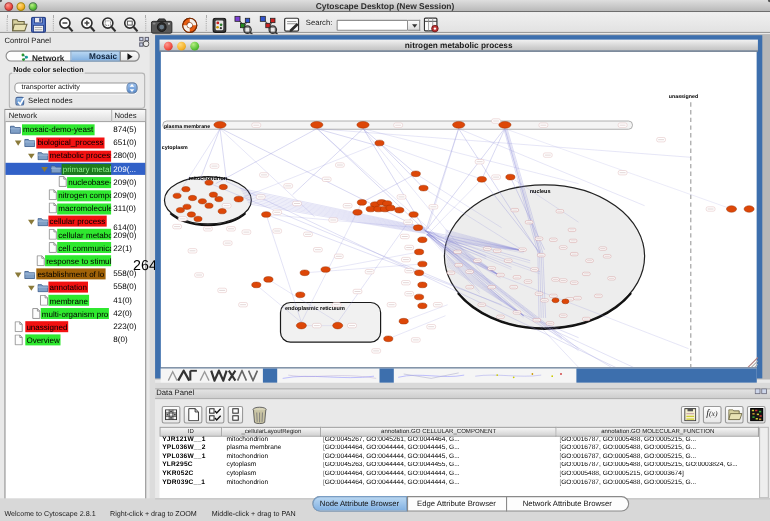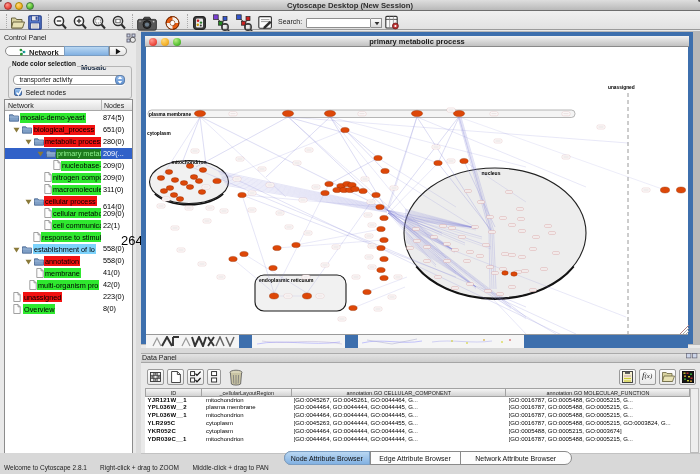--- a/index.html
+++ b/index.html
@@ -131,21 +131,21 @@
 <svg style="position:absolute;left:115px;top:47.5px" width="6" height="7" viewBox="0 0 7 8">
     <path d="M1 0.5 L6.5 4 L1 7.5 Z" fill="#111"></path>
   </svg>
 <svg style="position:absolute;left:19px;top:47.5px" width="7" height="8" viewBox="0 0 9 10">
 <circle cx="2.4" cy="2.4" r="1.7" fill="#2a9a2a"></circle>
     <circle cx="6.6" cy="5" r="1.7" fill="#2aa"></circle>
 <circle cx="3" cy="7.8" r="1.7" fill="#2a9a2a"></circle>
     <path d="M2.4 2.4 L6.6 5 L3 7.8" stroke="#177" stroke-width="0.8" fill="none"></path>
   </svg>
 <div style="position:absolute;left:29px;top:47.5px;white-space:nowrap;font-size:7.5px;font-weight:bold;color:#222;">Network</div>
-<div style="position:absolute;left:81px;top:63px;white-space:nowrap;font-size:7.5px;font-weight:bold;color:#10233c;">Mosaic</div>
+<div style="position:absolute;left:81px;top:47px;white-space:nowrap;font-size:7.5px;font-weight:bold;color:#10233c;">Mosaic</div>
 <div style="position:absolute;left:7.5px;top:65.5px;width:124.5px;height:33px;border:1px solid #b5b5b5;border-radius:3px;"></div>
 <div style="position:absolute;left:10.5px;top:60px;white-space:nowrap;font-size:6.5px;font-weight:bold;color:#111;background:#e9e9e9;padding:0 1.5px;">Node color selection</div>
 <div style="position:absolute;left:12.5px;top:74.5px;width:112px;height:10px;background:#fff;border:1px solid #9a9a9a;border-radius:4px;box-shadow:0 1px 0 #fff;"></div>
 <div style="position:absolute;left:114.5px;top:74.5px;width:10px;height:10px;background:linear-gradient(#9cc0ec,#5c8fd0);border:1px solid #5c80b0;border-radius:4px;"></div>
 <svg style="position:absolute;left:116.5px;top:75.5px" width="6" height="8" viewBox="0 0 7 9">
 <path d="M3.5 0.2 L6 3.3 L1 3.3 Z" fill="#fff"></path>
     <path d="M3.5 8.8 L6 5.7 L1 5.7 Z" fill="#fff"></path>
   </svg>
 <div style="position:absolute;left:19.5px;top:76px;white-space:nowrap;font-size:6.5px;color:#111;">transporter activity</div>
 <div style="position:absolute;left:13.5px;top:88px;width:8px;height:8px;background:linear-gradient(#9cc4ee,#4f87cc);border:1px solid #47679a;border-radius:2px;"></div>
@@ -230,21 +230,21 @@
 <svg style="position:absolute;left:44px;top:219.85px" width="8" height="10" viewBox="0 0 8 10">
 <path d="M0.8 0.5 L5 0.5 L7.2 2.8 L7.2 9.5 L0.8 9.5 Z" fill="#fdfdfd" stroke="#8a8a8a" stroke-width="0.8"></path>
 <path d="M5 0.5 L5 2.8 L7.2 2.8" fill="none" stroke="#8a8a8a" stroke-width="0.8"></path>
   </svg>
 <div style="position:absolute;left:41px;top:232.3px;white-space:nowrap;font-size:7.3px;color:#000;background:#2fe82f;padding:0.5px 1px;max-width:60px;overflow:hidden;">response to stimulu</div>
 <div style="position:absolute;left:121px;top:232.5px;white-space:nowrap;font-size:13px;color:#000;">264(0)</div>
 <svg style="position:absolute;left:33px;top:231.8px" width="8" height="10" viewBox="0 0 8 10">
 <path d="M0.8 0.5 L5 0.5 L7.2 2.8 L7.2 9.5 L0.8 9.5 Z" fill="#fdfdfd" stroke="#8a8a8a" stroke-width="0.8"></path>
 <path d="M5 0.5 L5 2.8 L7.2 2.8" fill="none" stroke="#8a8a8a" stroke-width="0.8"></path>
   </svg>
-<div style="position:absolute;left:33px;top:244.25px;white-space:nowrap;font-size:7.3px;color:#000;background:#7dd3fc;padding:0.5px 1px;max-width:68px;overflow:hidden;">establishment of lo</div>
+<div style="position:absolute;left:33px;top:244.25px;white-space:nowrap;font-size:7.3px;color:#000;background:#a16207;padding:0.5px 1px;max-width:68px;overflow:hidden;">establishment of lo</div>
 <div style="position:absolute;left:103px;top:244.45px;white-space:nowrap;font-size:7.3px;color:#000;">558(0)</div>
 <svg style="position:absolute;left:13px;top:246.75px" width="7" height="6" viewBox="0 0 7 6">
     <path d="M0.5 0.8 L6.5 0.8 L3.5 5.4 Z" fill="#8a7a3a"></path>
   </svg>
 <svg style="position:absolute;left:22px;top:244.75px" width="10" height="9" viewBox="0 0 10 9">
 <path d="M0.5 1.8 L3.8 1.8 L4.8 3 L9.5 3 L9.5 8.2 L0.5 8.2 Z" fill="#7f9fc6" stroke="#41618e" stroke-width="0.8"></path>
 <path d="M0.5 4 L9.5 4" stroke="#9ab5d6" stroke-width="1"></path>
   </svg>
 <div style="position:absolute;left:44px;top:256.2px;white-space:nowrap;font-size:7.3px;color:#000;background:#f21111;padding:0.5px 1px;max-width:57px;overflow:hidden;">annotation</div>
 <div style="position:absolute;left:103px;top:256.4px;white-space:nowrap;font-size:7.3px;color:#000;">558(0)</div>
@@ -278,21 +278,21 @@
 <svg style="position:absolute;left:13px;top:303.5px" width="8" height="10" viewBox="0 0 8 10">
 <path d="M0.8 0.5 L5 0.5 L7.2 2.8 L7.2 9.5 L0.8 9.5 Z" fill="#fdfdfd" stroke="#8a8a8a" stroke-width="0.8"></path>
 <path d="M5 0.5 L5 2.8 L7.2 2.8" fill="none" stroke="#8a8a8a" stroke-width="0.8"></path>
   </svg>
 <div style="position:absolute;left:141px;top:31px;width:559px;height:314px;background:#b8b8b8;"></div>
 <div style="position:absolute;left:141px;top:32px;width:552px;height:312px;background:#3d6fad;"></div>
 <div style="position:absolute;left:145px;top:36px;width:544px;height:11px;background:linear-gradient(#f2f2f2,#cfcfcf 70%,#c2c2c2);border-bottom:1px solid #8a8a8a;"></div>
 <div class="tl" style="left:149px;top:37.5px;background:radial-gradient(circle at 35% 30%,#ff9a90,#ee4b40 60%,#b5251c);"></div>
 <div class="tl" style="left:161px;top:37.5px;background:radial-gradient(circle at 35% 30%,#ffd97a,#f5b22a 60%,#c07e10);"></div>
 <div class="tl" style="left:173px;top:37.5px;background:radial-gradient(circle at 35% 30%,#b8ee84,#58c135 60%,#2f8713);"></div>
-<div style="position:absolute;left:145px;top:37px;white-space:nowrap;width:544px;text-align:center;font-size:7.5px;font-weight:bold;color:#1a1a1a;">primary metabolic process</div>
+<div style="position:absolute;left:145px;top:37px;white-space:nowrap;width:544px;text-align:center;font-size:7.5px;font-weight:bold;color:#1a1a1a;">nitrogen metabolic process</div>
 <svg style="position:absolute;left:146px;top:47px" width="542" height="287" viewBox="0 0 542 287" style2="background:#fff">
     <rect x="0" y="0" width="542" height="287" fill="#ffffff"></rect>
     <rect x="2" y="63" width="427" height="7.5" rx="3.6" fill="#f4f4f4" stroke="#9a9a9a" stroke-width="0.7"></rect>
     <text x="3" y="69" font-size="4.8" font-weight="bold" fill="#000">plasma membrane</text>
     <text x="1" y="88" font-size="4.8" font-weight="bold" fill="#000">cytoplasm</text>
     <ellipse cx="43" cy="135" rx="39.5" ry="21.5" fill="#f1f1f1" stroke="#1a1a1a" stroke-width="1.1"></ellipse>
     <path d="M 8.8 147 A 39.5 21.5 0 0 0 77.2 147" fill="none" stroke="#111" stroke-width="1.7"></path>
     <ellipse cx="349" cy="186" rx="91" ry="65" fill="#ededed" stroke="#222" stroke-width="1.1"></ellipse>
     <path d="M 270.2 219.5 A 91 65 0 0 0 427.8 219.5" fill="none" stroke="#111" stroke-width="1.8"></path>
     <text x="345" y="128" font-size="5" font-weight="bold" fill="#000" text-anchor="middle">nucleus</text>

